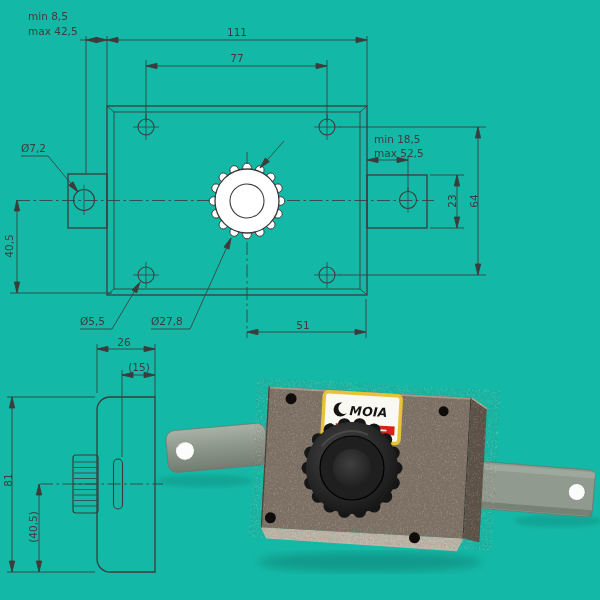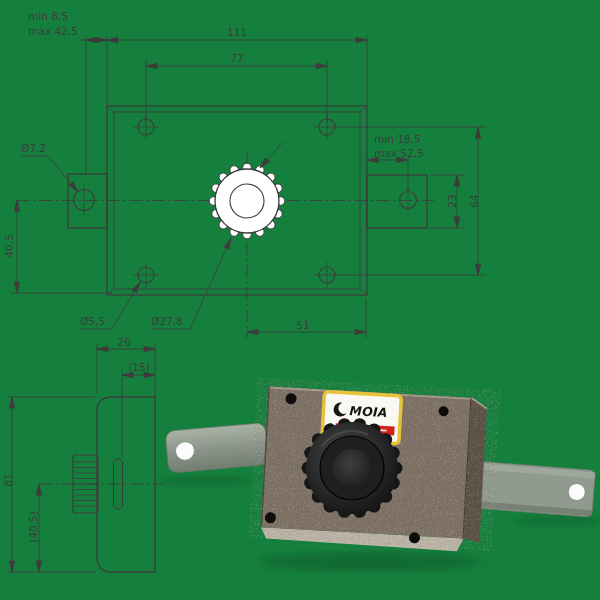--- a/index.html
+++ b/index.html
@@ -1,16 +1,16 @@
 <!DOCTYPE html>
 <html><head>
 <meta charset="utf-8">
 <style>
   html,body{margin:0;padding:0;background:#fff;}
-  .canvas{position:relative;width:600px;height:600px;background:#15803d;overflow:hidden;}
+  .canvas{position:relative;width:600px;height:600px;background:#14b8a6;overflow:hidden;}
   svg{display:block;}
   text{font-family:"DejaVu Sans","Liberation Sans",sans-serif;}
   .dim{font-size:10.5px;fill:#3c3c3c;}
   .brand{font-size:12.5px;font-weight:bold;font-style:italic;fill:#141414;letter-spacing:0.2px;}
 </style>
 </head>
 <body>
 
 <div class="canvas">
 <svg width="600" height="600" viewBox="0 0 600 600">

